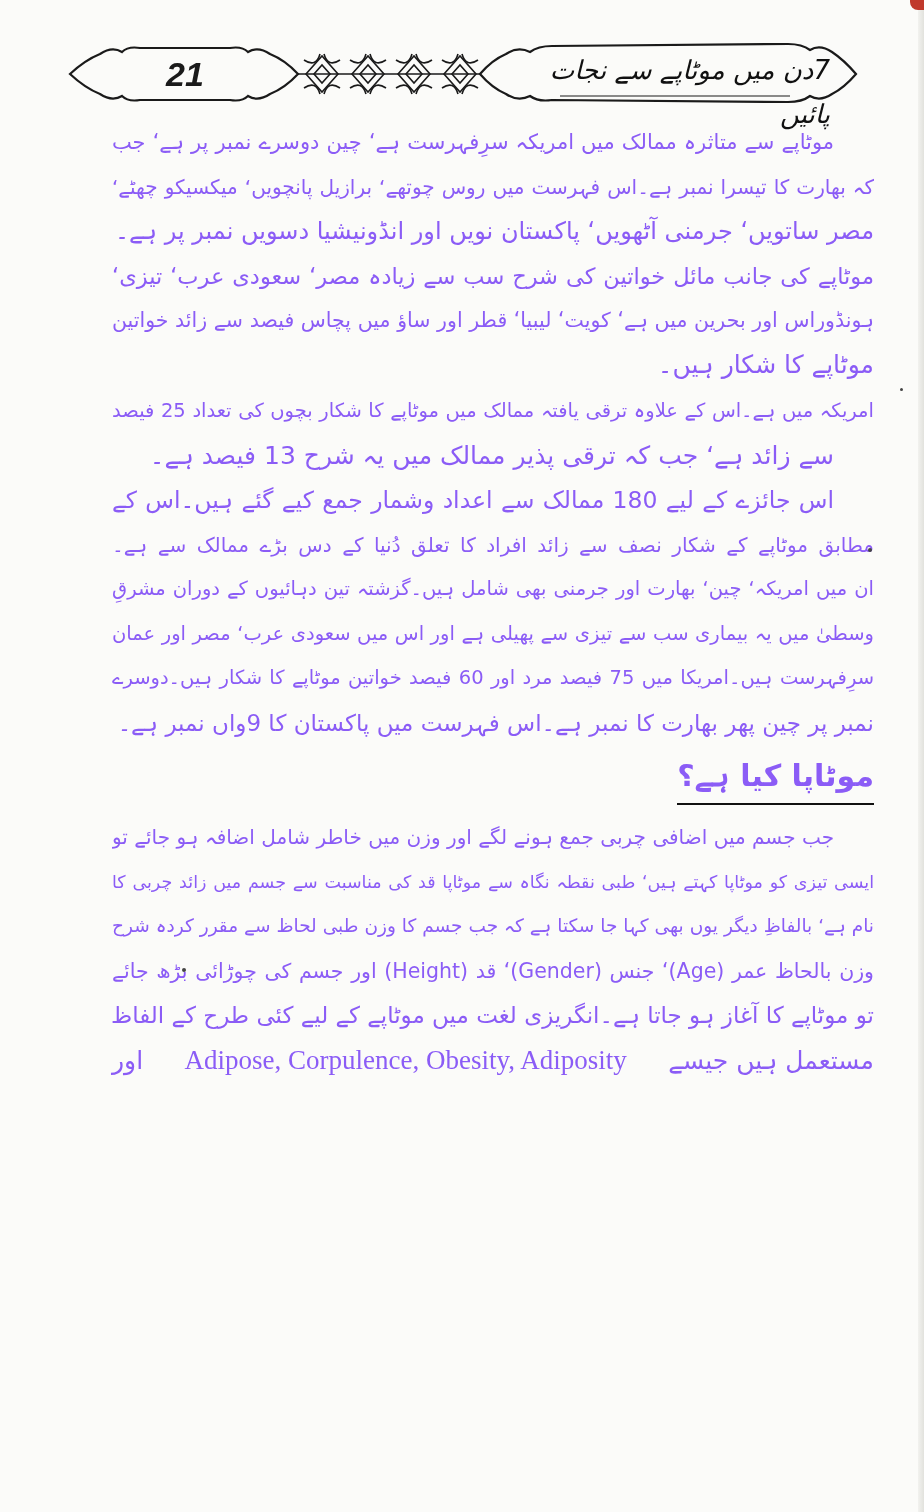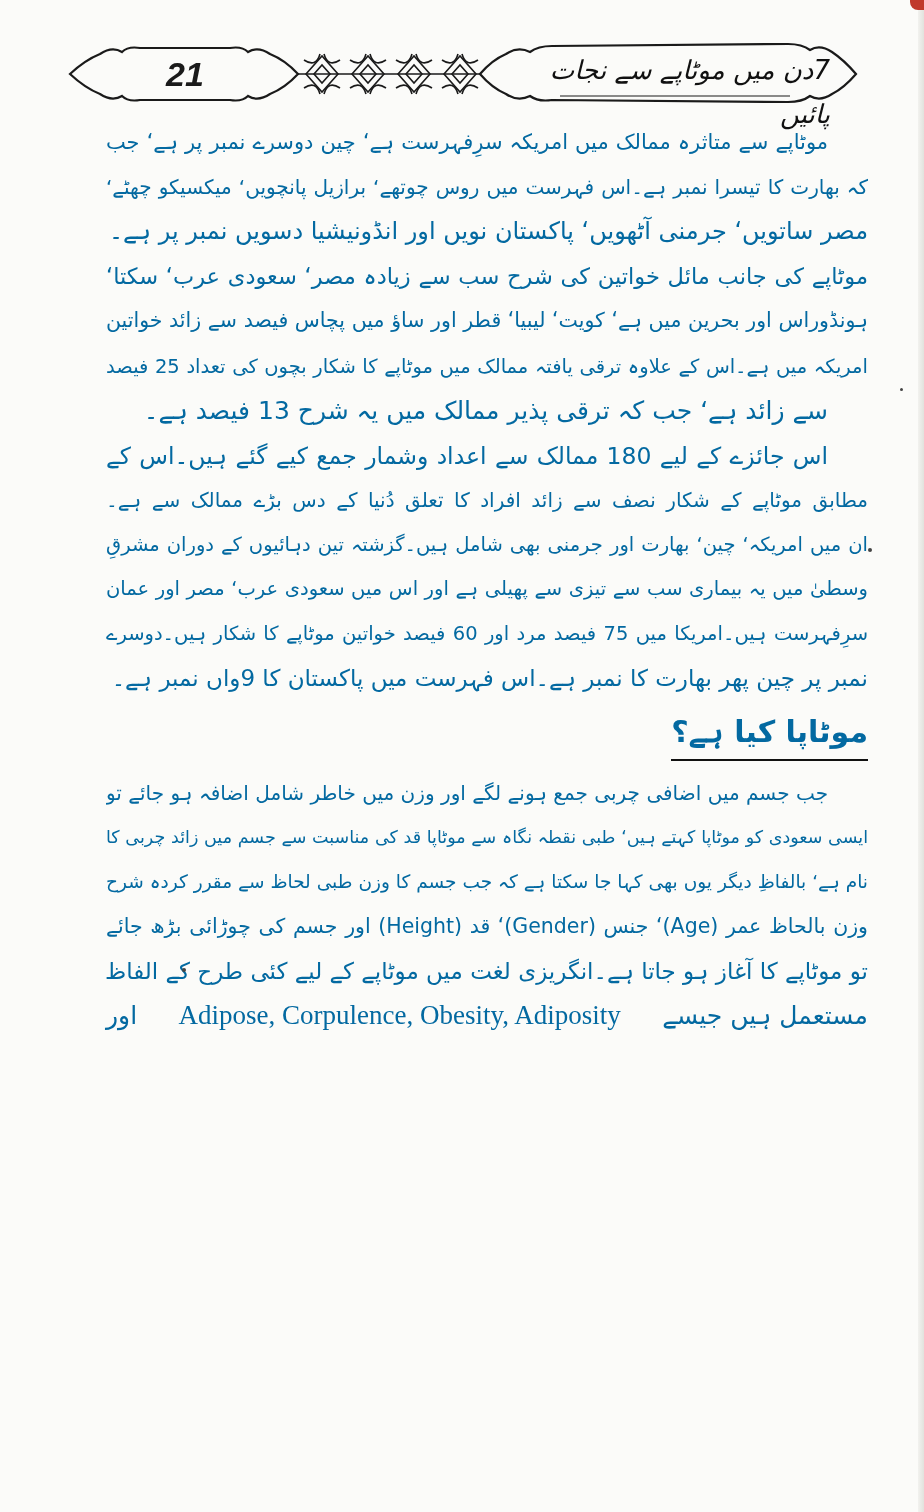--- a/index.html
+++ b/index.html
@@ -60,29 +60,29 @@
       direction: rtl;
       font-family: "DejaVu Sans", sans-serif;
       font-size: 26px;
       line-height: 44px;
       color: #111;
     }
 
     
     .body-text {
       position: absolute;
-      left: 106px;
+      left: 112px;
       top: 120px;
       width: 762px;
       direction: rtl;
       text-align: justify;
       font-family: "DejaVu Sans", sans-serif;
       font-size: 25px;
       line-height: 44.5px;
-      color: #0369a1;
+      color: #8b5cf6;
     }
     .para {
       margin: 0;
       text-indent: 0;
     }
     .para .line {
       display: block;
       text-align: justify;
       text-align-last: justify;
       white-space: nowrap;
@@ -173,22 +173,23 @@
 
 <div class="body-text">
 
   <p class="para">
     <span class="line indent" style="padding-right: 40px; font-size: 21px;">موٹاپے سے متاثرہ ممالک میں امریکہ سرِفہرست ہے‘ چین دوسرے نمبر پر ہے‘ جب</span>
     <span class="line" style="font-size: 20px;">کہ بھارت کا تیسرا نمبر ہے۔اس فہرست میں روس چوتھے‘ برازیل پانچویں‘ میکسیکو چھٹے‘</span>
     <span class="line last" style="font-size: 24px;">مصر ساتویں‘ جرمنی آٹھویں‘ پاکستان نویں اور انڈونیشیا دسویں نمبر پر ہے۔</span>
   </p>
 
   <p class="para">
-    <span class="line" style="font-size: 22.5px;">موٹاپے کی جانب مائل خواتین کی شرح سب سے زیادہ مصر‘ سعودی عرب‘ سکتا‘</span>
+    <span class="line" style="font-size: 22.5px;">موٹاپے کی جانب مائل خواتین کی شرح سب سے زیادہ مصر‘ سعودی عرب‘ تیزی‘</span>
     <span class="line" style="font-size: 20.5px;">ہونڈوراس اور بحرین میں ہے‘ کویت‘ لیبیا‘ قطر اور ساؤ میں پچاس فیصد سے زائد خواتین</span>
+    <span class="line last">موٹاپے کا شکار ہیں۔</span>
   </p>
 
   <p class="para" style="margin-top:2px">
     <span class="line" style="font-size: 19.5px;">امریکہ میں ہے۔اس کے علاوہ ترقی یافتہ ممالک میں موٹاپے کا شکار بچوں کی تعداد 25 فیصد</span>
     <span class="line last" style="padding-right:40px">سے زائد ہے‘ جب کہ ترقی پذیر ممالک میں یہ شرح 13 فیصد ہے۔</span>
   </p>
 
   <p class="para">
     <span class="line" style="padding-right: 40px; font-size: 23.5px;">اس جائزے کے لیے 180 ممالک سے اعداد وشمار جمع کیے گئے ہیں۔اس کے</span>
     <span class="line" style="font-size: 20px;">مطابق موٹاپے کے شکار نصف سے زائد افراد کا تعلق دُنیا کے دس بڑے ممالک سے ہے۔</span>
@@ -197,21 +198,21 @@
     <span class="line" style="font-size: 19.5px;">سرِفہرست ہیں۔امریکا میں 75 فیصد مرد اور 60 فیصد خواتین موٹاپے کا شکار ہیں۔دوسرے</span>
     <span class="line last" style="font-size: 23px;">نمبر پر چین پھر بھارت کا نمبر ہے۔اس فہرست میں پاکستان کا 9واں نمبر ہے۔</span>
   </p>
 
   <div class="heading-wrap">
     <span class="heading">موٹاپا کیا ہے؟</span>
   </div>
 
   <p class="para">
     <span class="line" style="padding-right: 40px; font-size: 20px;">جب جسم میں اضافی چربی جمع ہونے لگے اور وزن میں خاطر شامل اضافہ ہو جائے تو</span>
-    <span class="line" style="font-size: 17.5px;">ایسی سعودی کو موٹاپا کہتے ہیں‘ طبی نقطہ نگاہ سے موٹاپا قد کی مناسبت سے جسم میں زائد چربی کا</span>
+    <span class="line" style="font-size: 17.5px;">ایسی تیزی کو موٹاپا کہتے ہیں‘ طبی نقطہ نگاہ سے موٹاپا قد کی مناسبت سے جسم میں زائد چربی کا</span>
     <span class="line" style="font-size: 18.5px;">نام ہے‘ بالفاظِ دیگر یوں بھی کہا جا سکتا ہے کہ جب جسم کا وزن طبی لحاظ سے مقرر کردہ شرح</span>
     <span class="line" style="font-size: 20.5px;">وزن بالحاظ عمر (Age)‘ جنس (Gender)‘ قد (Height) اور جسم کی چوڑائی بڑھ جائے</span>
     <span class="line" style="font-size: 23px;">تو موٹاپے کا آغاز ہو جاتا ہے۔انگریزی لغت میں موٹاپے کے لیے کئی طرح کے الفاظ</span>
     <span class="final-line">
       <span>مستعمل ہیں جیسے</span>
       <span class="latin">Adipose, Corpulence, Obesity, Adiposity</span>
       <span>اور</span>
     </span>
   </p>
 </div>

